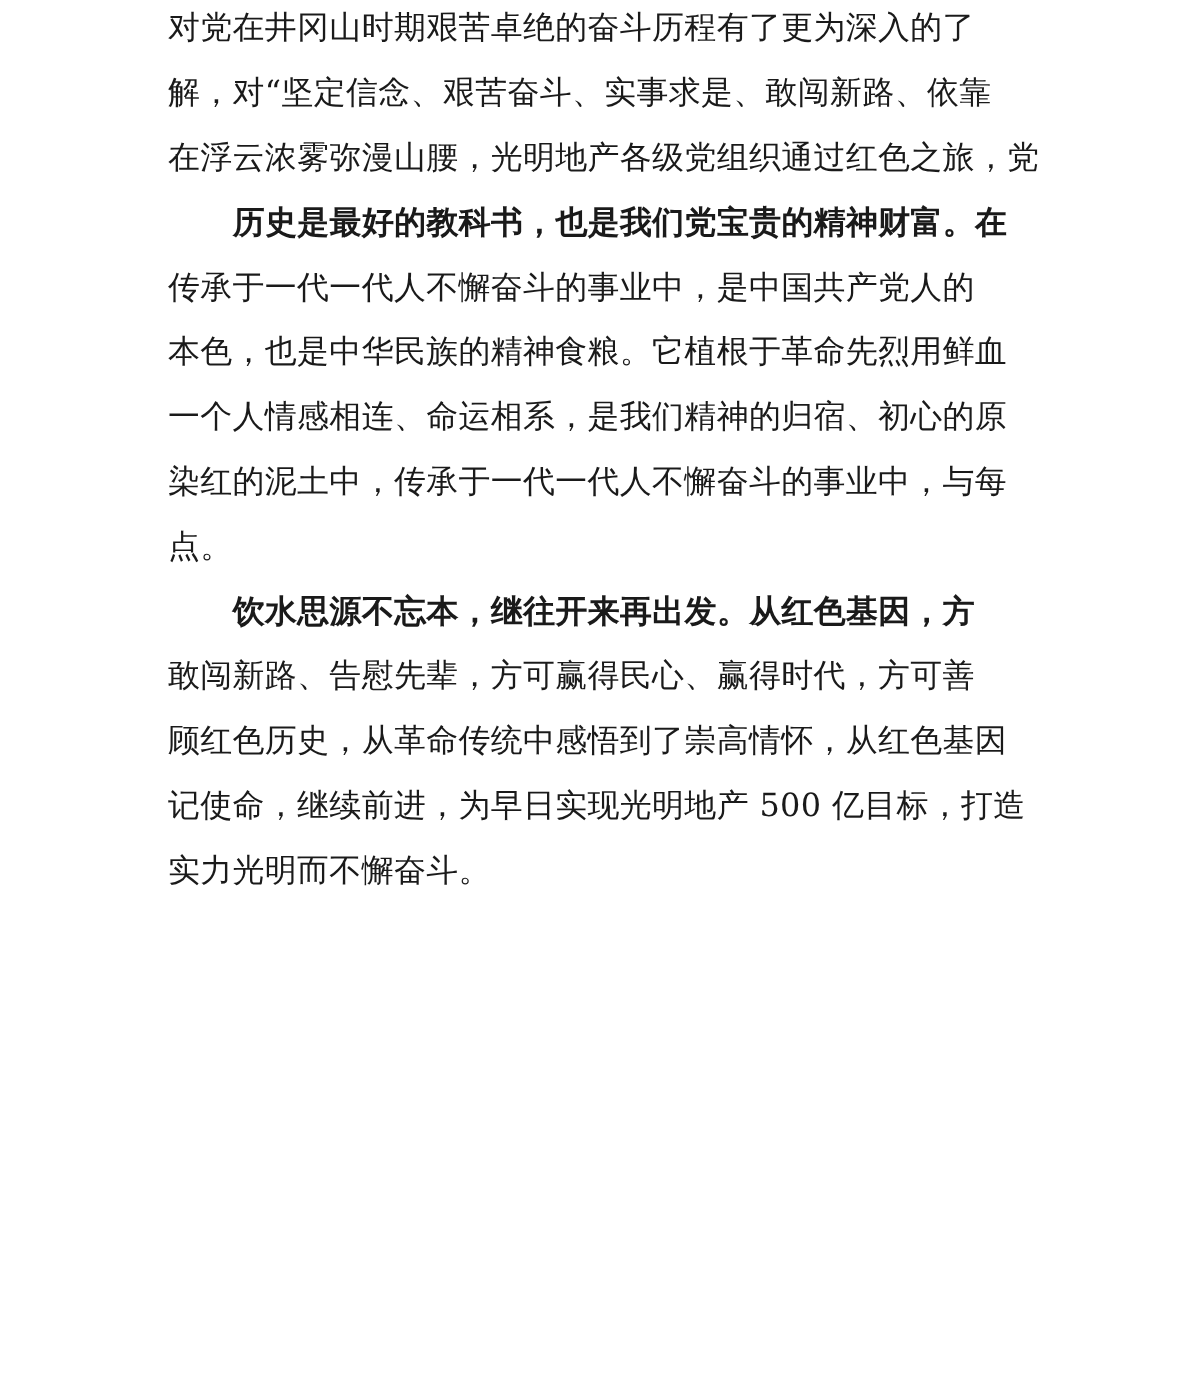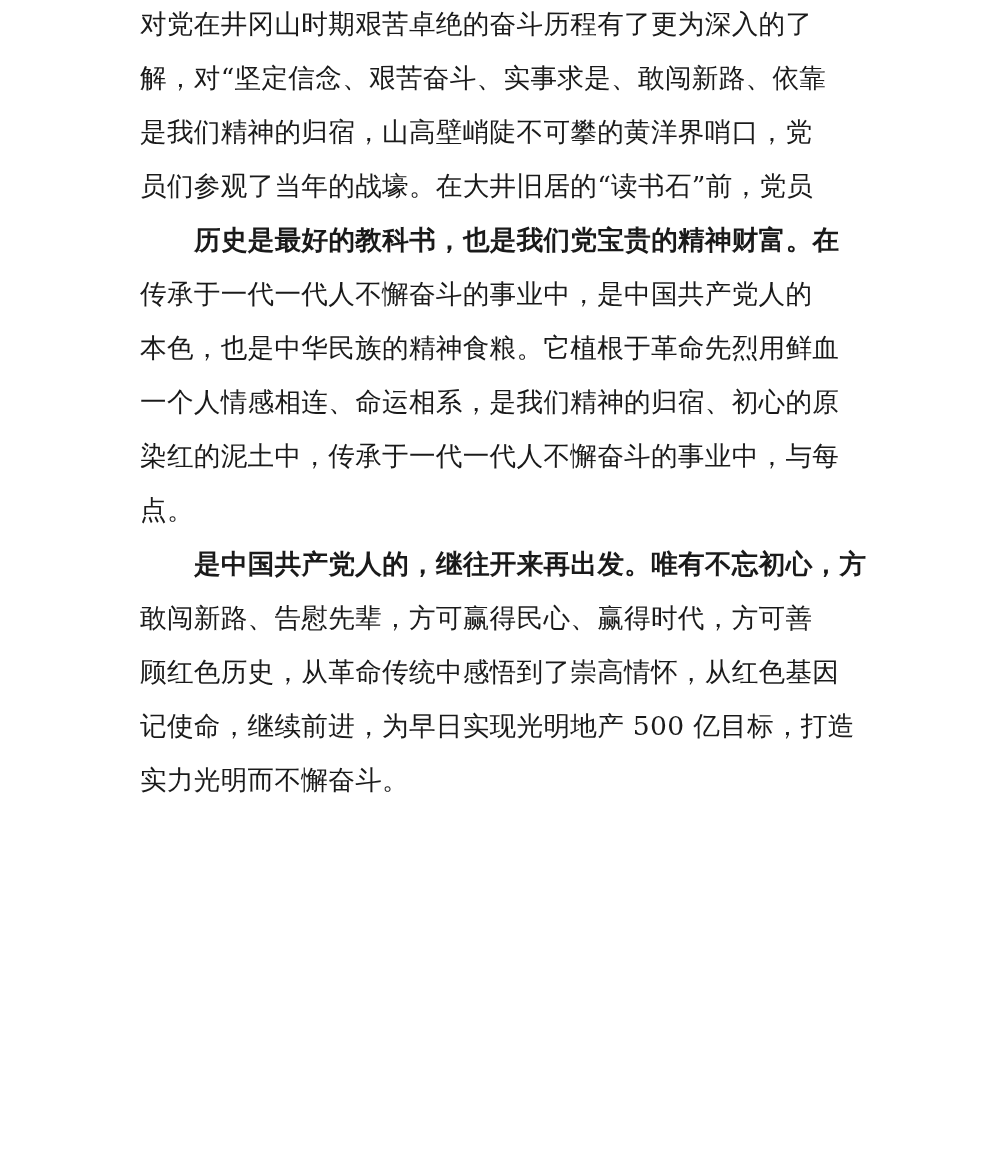--- a/index.html
+++ b/index.html
@@ -37,33 +37,32 @@
     }
   </style>
 </head>
 <body>
 
 <div class="page">
 
   <div>
     <div class="line first">对党在井冈山时期艰苦卓绝的奋斗历程有了更为深入的了</div>
     <div class="line">解，对“坚定信念、艰苦奋斗、实事求是、敢闯新路、依靠</div>
-    <div class="line">是我们精神的归宿，山高壁峭陡不可攀的黄洋界哨口，党</div>
-    <div class="line">员们参观了当年的战壕。在大井旧居的“读书石”前，党员</div>
+    <div class="line">在浮云浓雾弥漫山腰，光明地产各级党组织通过红色之旅，党</div>
   </div>
 
   <div>
     <div class="line indent">历史是最好的教科书，也是我们党宝贵的精神财富。在</div>
     <div class="line">传承于一代一代人不懈奋斗的事业中，是中国共产党人的</div>
     <div class="line">本色，也是中华民族的精神食粮。它植根于革命先烈用鲜血</div>
     <div class="line">一个人情感相连、命运相系，是我们精神的归宿、初心的原</div>
     <div class="line">染红的泥土中，传承于一代一代人不懈奋斗的事业中，与每</div>
     <div class="line">点。</div>
   </div>
 
   <div>
-    <div class="line indent">是中国共产党人的，继往开来再出发。唯有不忘初心，方</div>
+    <div class="line indent">饮水思源不忘本，继往开来再出发。从红色基因，方</div>
     <div class="line">敢闯新路、告慰先辈，方可赢得民心、赢得时代，方可善</div>
     <div class="line">顾红色历史，从革命传统中感悟到了崇高情怀，从红色基因</div>
     <div class="line">记使命，继续前进，为早日实现光明地产 500 亿目标，打造</div>
     <div class="line">实力光明而不懈奋斗。</div>
   </div>
 </div>
 
 </body></html>

